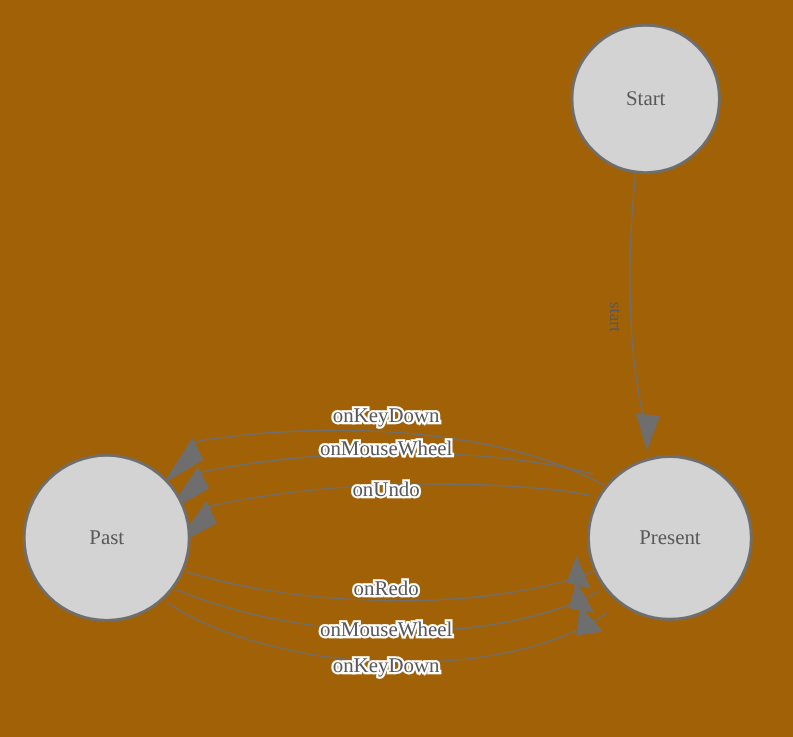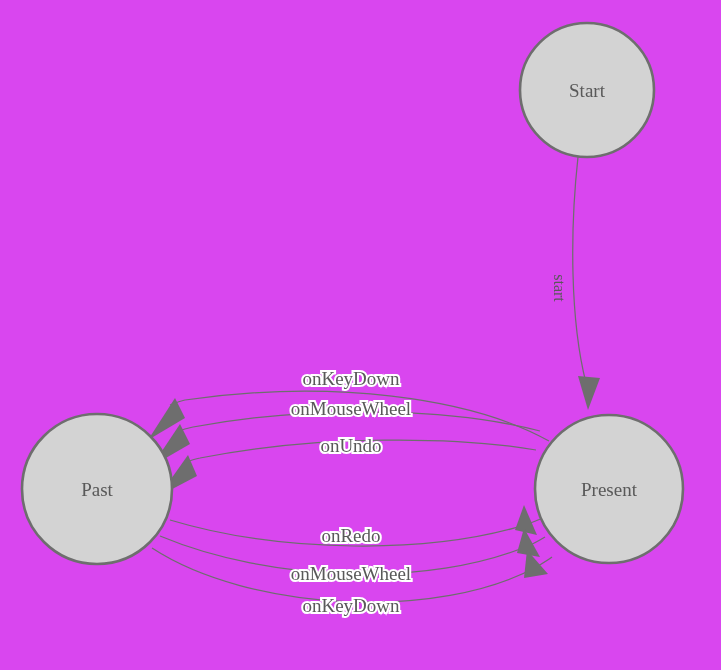--- a/index.html
+++ b/index.html
@@ -10,21 +10,21 @@
   body {
     width: 721px;
     height: 670px;
     overflow: hidden;
     font-family: "Liberation Serif", "DejaVu Serif", serif;
   }
   #diagram-canvas {
     position: relative;
     width: 721px;
     height: 670px;
-    background: #d946ef;
+    background: #a16207;
   }
   svg#graph {
     display: block;
     width: 721px;
     height: 670px;
   }
   .node-shape {
     fill: #d3d3d3;
     stroke: #6e6e6e;
     stroke-width: 2.6;

